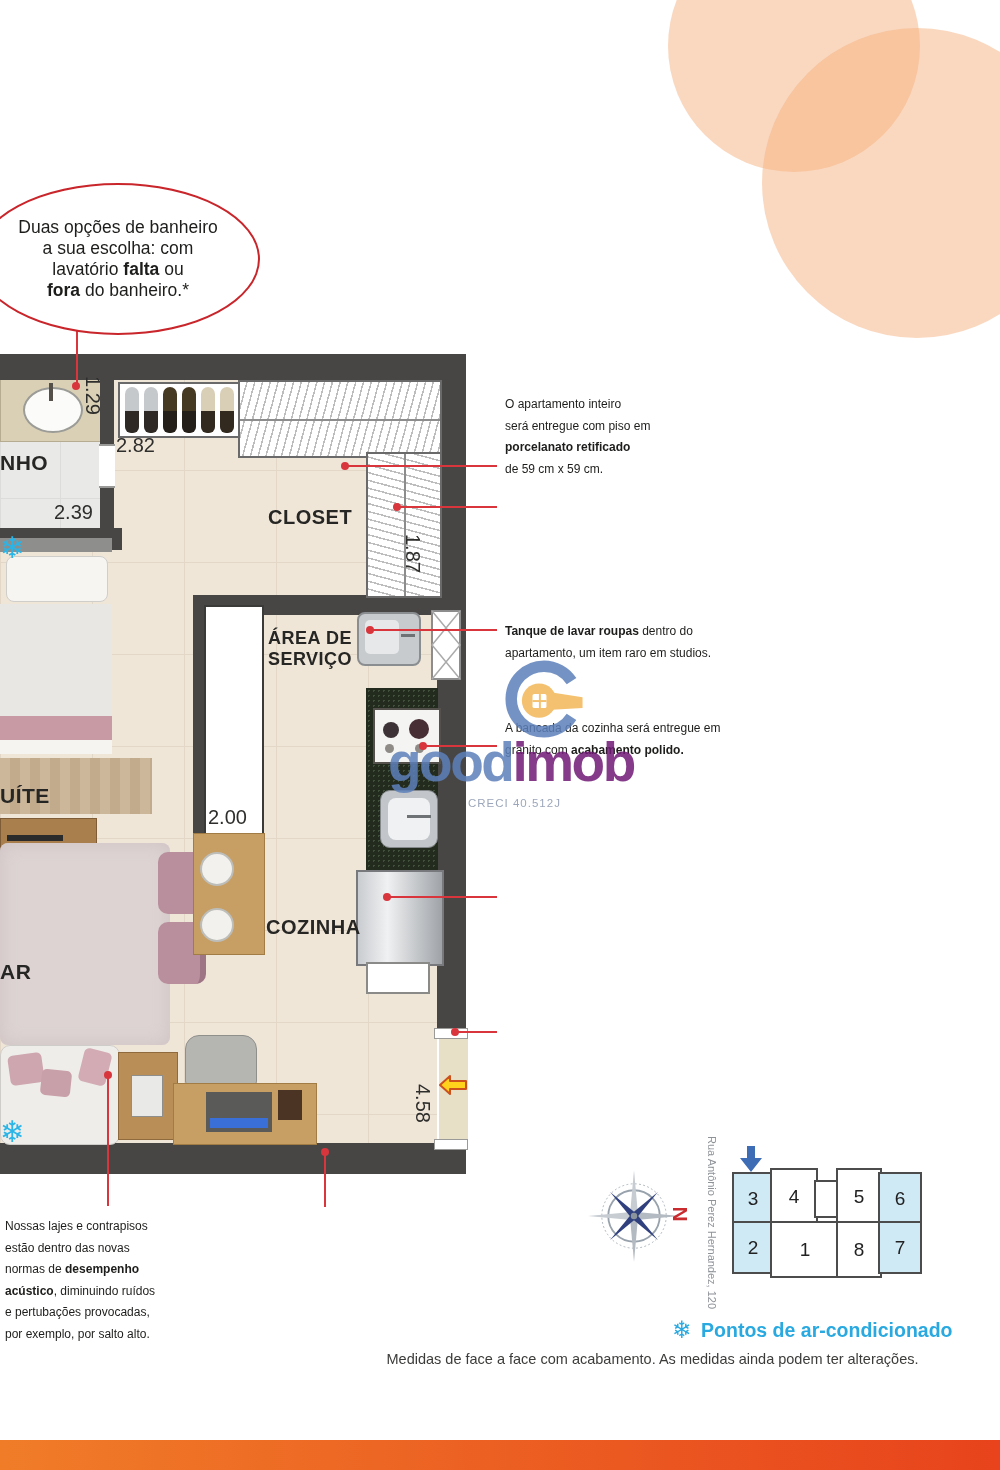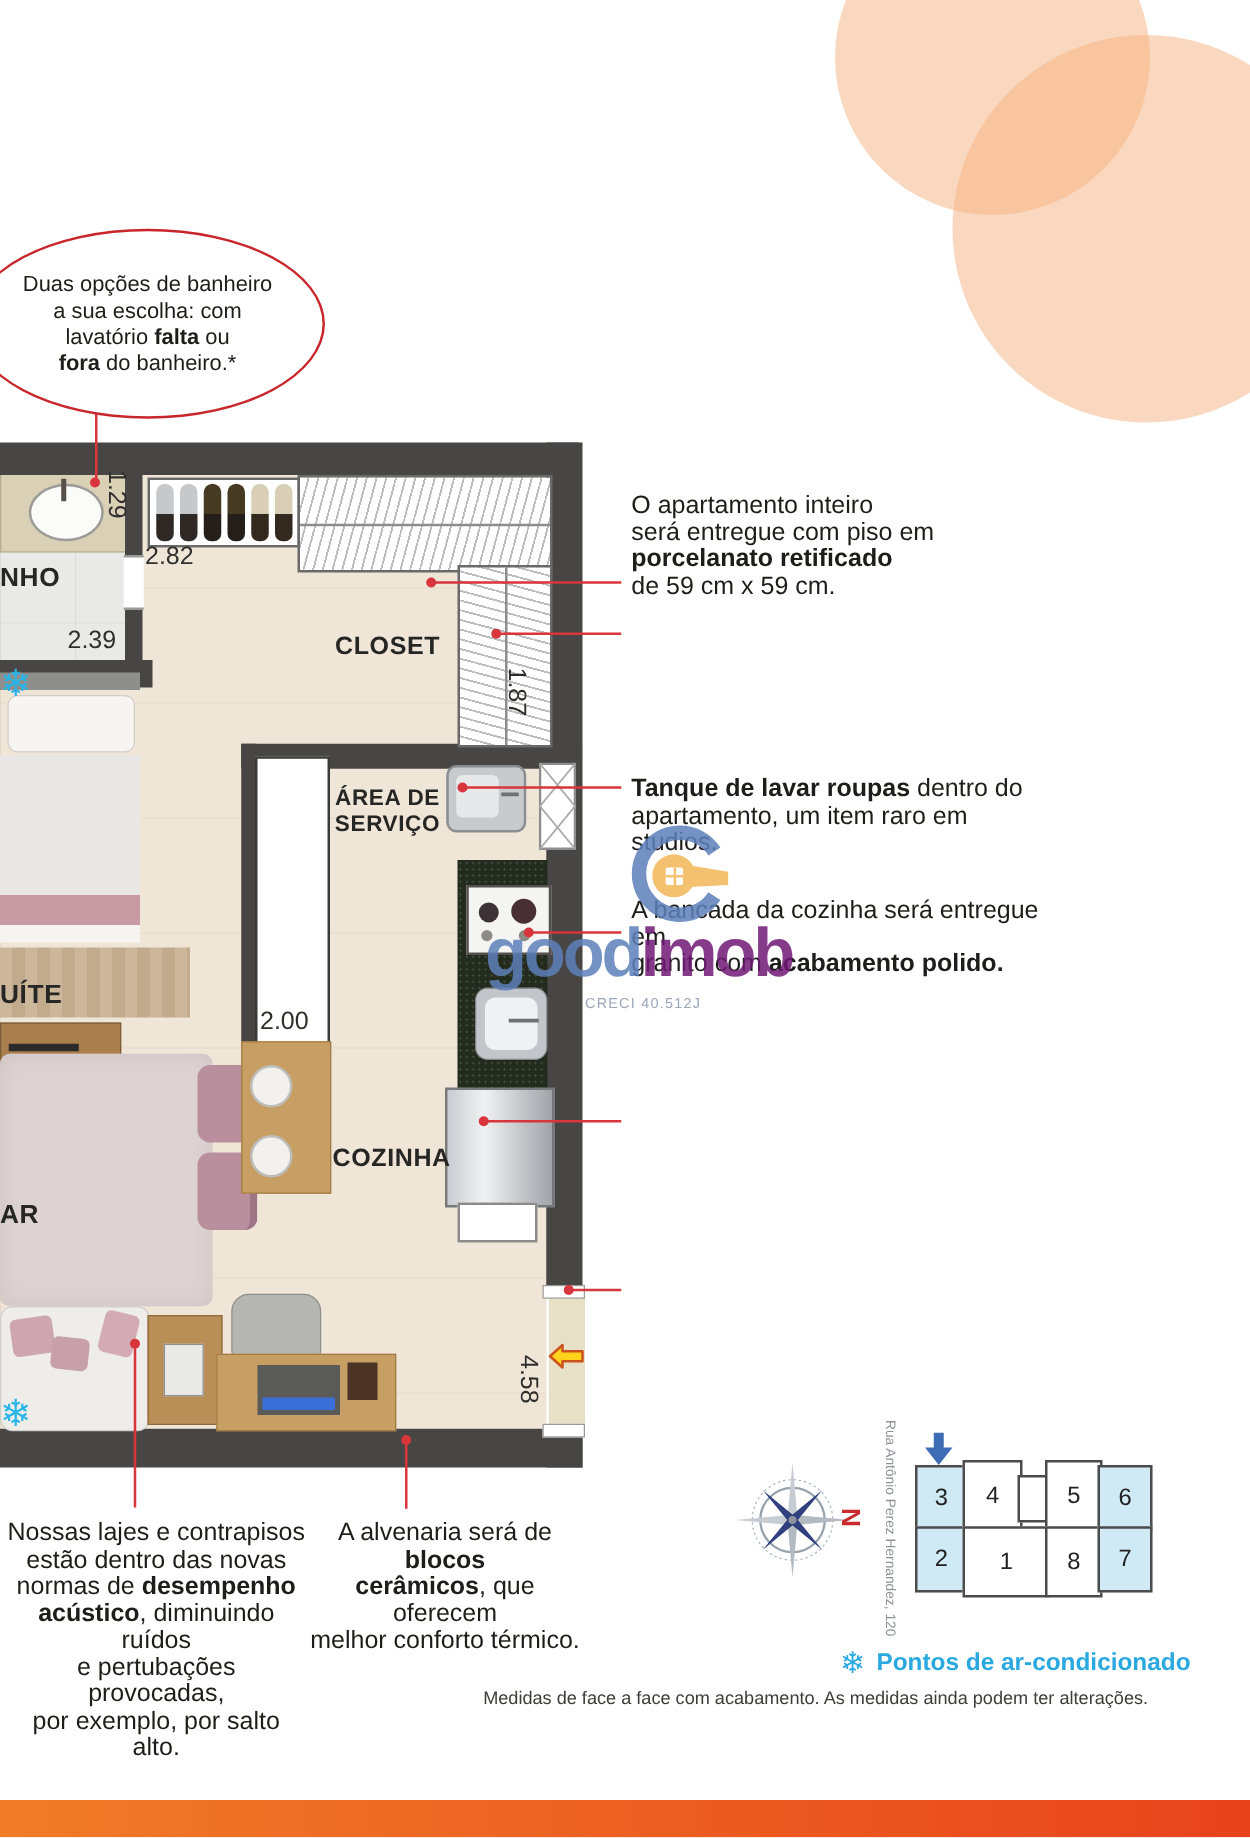--- a/index.html
+++ b/index.html
@@ -30,23 +30,23 @@
            border:2px solid #6a6a6a;}
   .rod-h{position:absolute;left:0;top:50%;width:100%;height:2px;background:#8d8d8d;}
   .rod-v{position:absolute;top:0;left:50%;width:2px;height:100%;background:#8d8d8d;}
   .shoebox{position:absolute;background:#fff;border:2px solid #6a6a6a;display:flex;gap:5px;align-items:center;justify-content:center;}
   .shoe{width:14px;height:46px;border-radius:7px 7px 6px 6px;}
   .snow{position:absolute;color:#2ab5e8;font-family:"DejaVu Sans",sans-serif;font-weight:bold;}
   
   .rline{position:absolute;background:#d8353c;z-index:5;}
   .rdot{position:absolute;width:8px;height:8px;border-radius:50%;background:#d8353c;z-index:5;}
   
-  .note{position:absolute;font-size:20px;line-height:21.5px;white-space:pre-line;}
+  .note{position:absolute;font-size:12px;line-height:21.5px;white-space:pre-line;}
   .note b{font-weight:bold;}
-  .note-c{text-align:center;}
+  .note-c{text-align:left;}
   
   .logo{position:absolute;left:388px;top:658px;width:270px;height:165px;opacity:.85;z-index:7;}
   .logotext{position:absolute;left:0;top:74px;font-size:55px;font-weight:bold;letter-spacing:-2.5px;line-height:60px;}
   .lg-good{color:#5d80ba;} .lg-imob{color:#701a75;}
   .creci{position:absolute;left:80px;top:139px;font-size:11.5px;letter-spacing:1px;color:#8b97ae;}
   
   .kcell{position:absolute;background:#fff;border:2px solid #4c4c4c;display:flex;align-items:center;justify-content:center;
          font-size:19px;color:#222;}
   .kcell[data-hl="true"]{background:#cfe9f5;}
   .street{position:absolute;left:718px;top:1136px;font-size:11px;color:#8f9398;transform:rotate(90deg);
@@ -234,23 +234,20 @@
 apartamento, um item raro em studios.</span></div>
   <div class="note" style="left:505px;top:718px;width:340px;"><span>A bancada da cozinha será entregue em
 granito com </span><b>acabamento polido.</b></div>
 
   <div class="note note-c" style="left:5px;top:1216px;width:240px;"><span>Nossas lajes e contrapisos
 estão dentro das novas
 normas de </span><b>desempenho
 acústico</b><span>, diminuindo ruídos
 e pertubações provocadas,
 por exemplo, por salto alto.</span></div>
-  <div class="note note-c" style="left:246px;top:1216px;width:220px;"><span>A alvenaria será de </span><b>blocos
-cerâmicos</b><span>, que oferecem
-melhor conforto térmico.</span></div>
 
   <svg style="position:absolute;left:588px;top:1170px;" width="92" height="92" viewBox="0 0 100 100">
     <circle cx="50" cy="50" r="28" fill="none" stroke="#98a2ac" stroke-width="2"></circle>
     <circle cx="50" cy="50" r="35" fill="none" stroke="#a6aeb6" stroke-width="1" stroke-dasharray="2 2.6"></circle>
     <polygon points="50,0 54.5,50 45.5,50" fill="#c6ccd2"></polygon>
     <polygon points="50,100 54.5,50 45.5,50" fill="#b4bac1"></polygon>
     <polygon points="0,50 50,54.5 50,45.5" fill="#c6ccd2"></polygon>
     <polygon points="100,50 50,54.5 50,45.5" fill="#b4bac1"></polygon>
     <polygon points="24,24 52,47 47,52" fill="#30407e"></polygon>
     <polygon points="76,24 53,52 48,47" fill="#30407e"></polygon>

